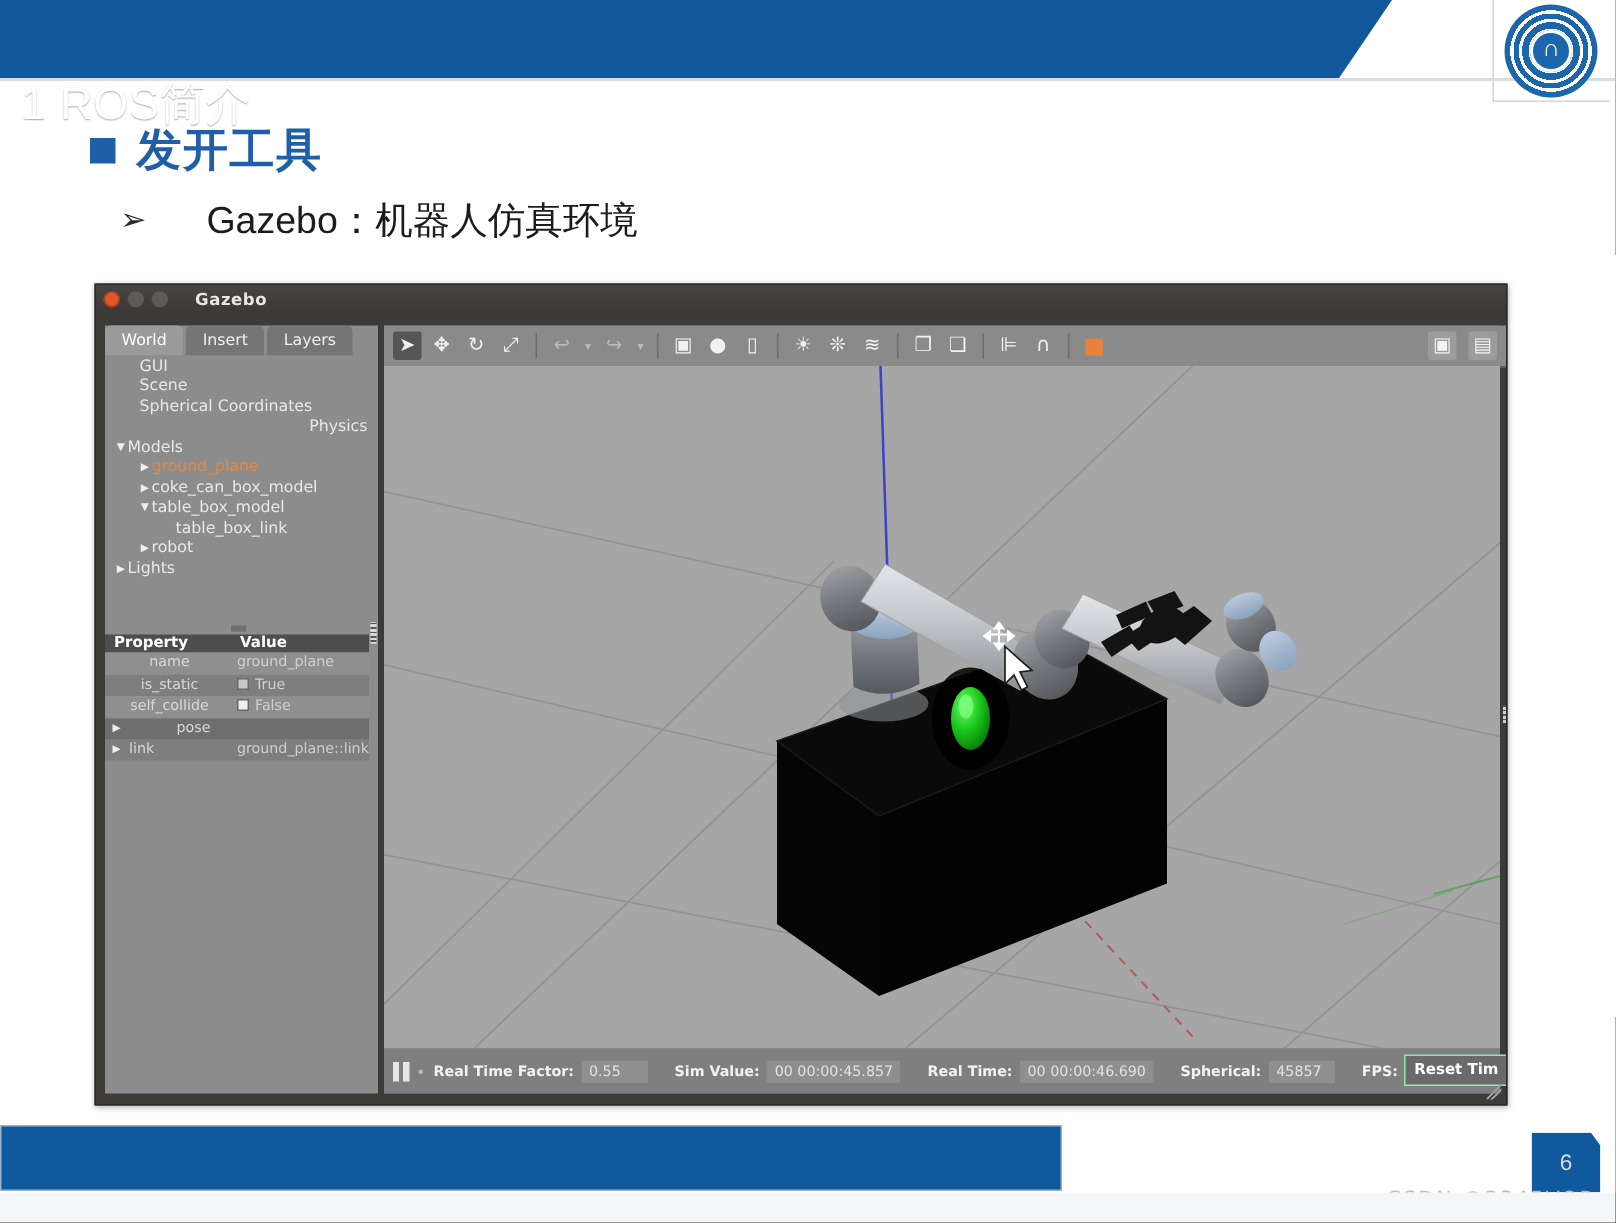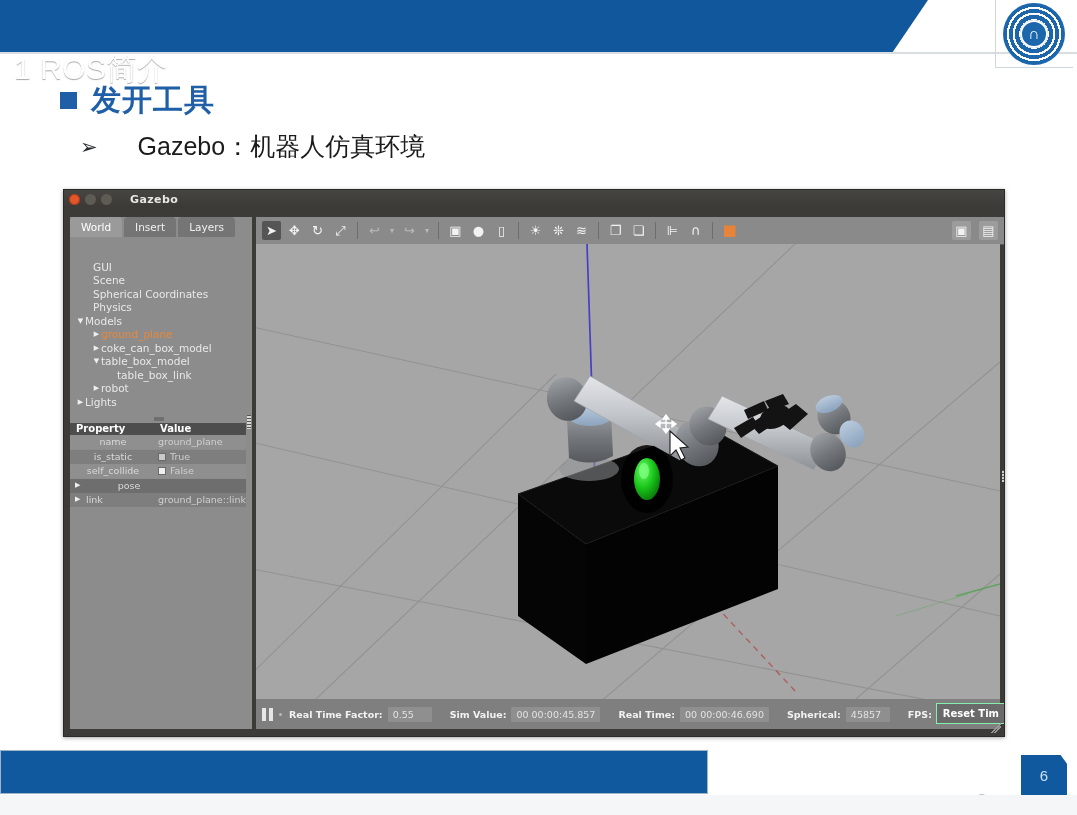--- a/index.html
+++ b/index.html
@@ -120,21 +120,21 @@
   .tabs{position:absolute;left:0;top:0;height:20px;display:flex;}
   .tab{
     height:20px;padding:0 11px;display:flex;align-items:center;
     font-size:10.5px;color:#efefef;background:#757575;
     border-top-left-radius:4px;border-top-right-radius:4px;
     margin-right:2px;
   }
   .tab.active{background:#9a9a9a;color:#ffffff;}
   .tree{
     position:absolute;left:0;top:20px;width:175px;height:170px;
-    background:#8c8c8c;padding:23px 0 0 0;box-sizing:border-box;
+    background:#8c8c8c;padding:0 0 0 0;box-sizing:border-box;
     font-size:10.5px;color:#e8e8e8;
   }
   .trow{height:13.5px;display:flex;align-items:center;white-space:nowrap;}
   .trow .car{width:9px;display:inline-block;font-size:7px;color:#efefef;text-align:center;}
   .trow.sel{color:#e8883a;}
   .propbar{
     position:absolute;left:0;top:206px;width:176px;height:12px;
     background:#4d4d4d;
   }
   .propbar .h{
@@ -270,21 +270,21 @@
             <span>GUI</span>
           </div>
           <div class="trow" style="padding-left: 14px;">
             <span class="car"></span>
             <span>Scene</span>
           </div>
           <div class="trow" style="padding-left: 14px;">
             <span class="car"></span>
             <span>Spherical Coordinates</span>
           </div>
-          <div class="trow" style="padding-left: 14px;">
+          <div class="trow" style="padding-left: 14px; justify-content: flex-end;">
             <span class="car"></span>
             <span>Physics</span>
           </div>
           <div class="trow" style="padding-left: 6px;">
             <span class="car">▼</span>
             <span>Models</span>
           </div>
           <div class="trow sel" style="padding-left: 22px;">
             <span class="car">▶</span>
             <span>ground_plane</span>

